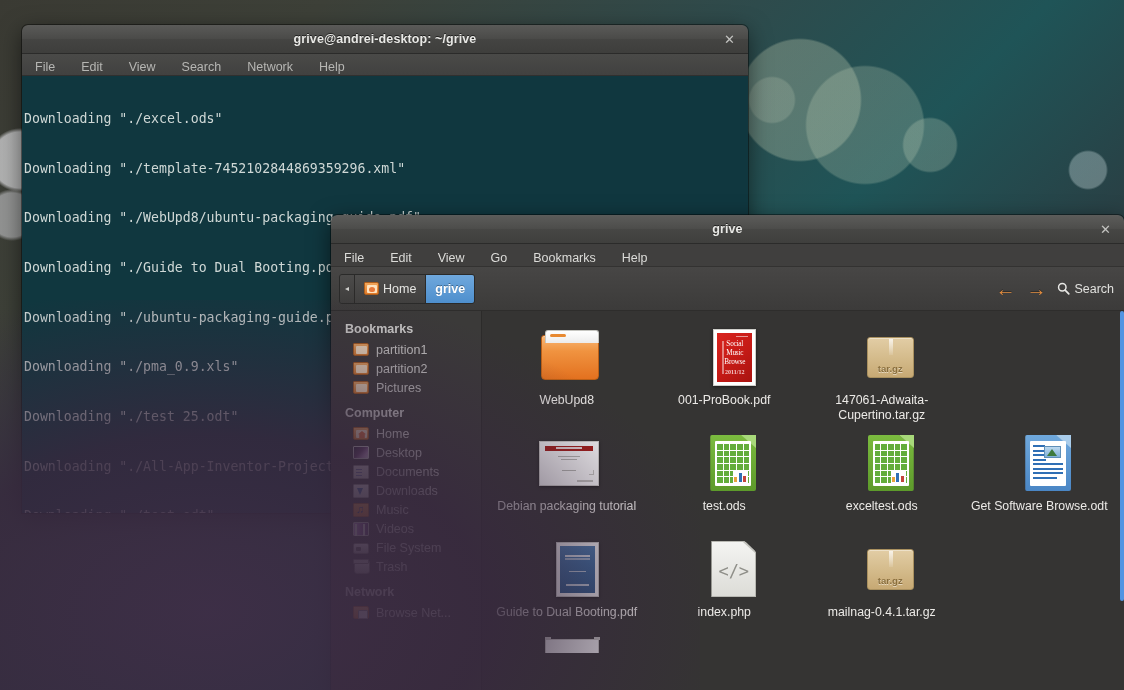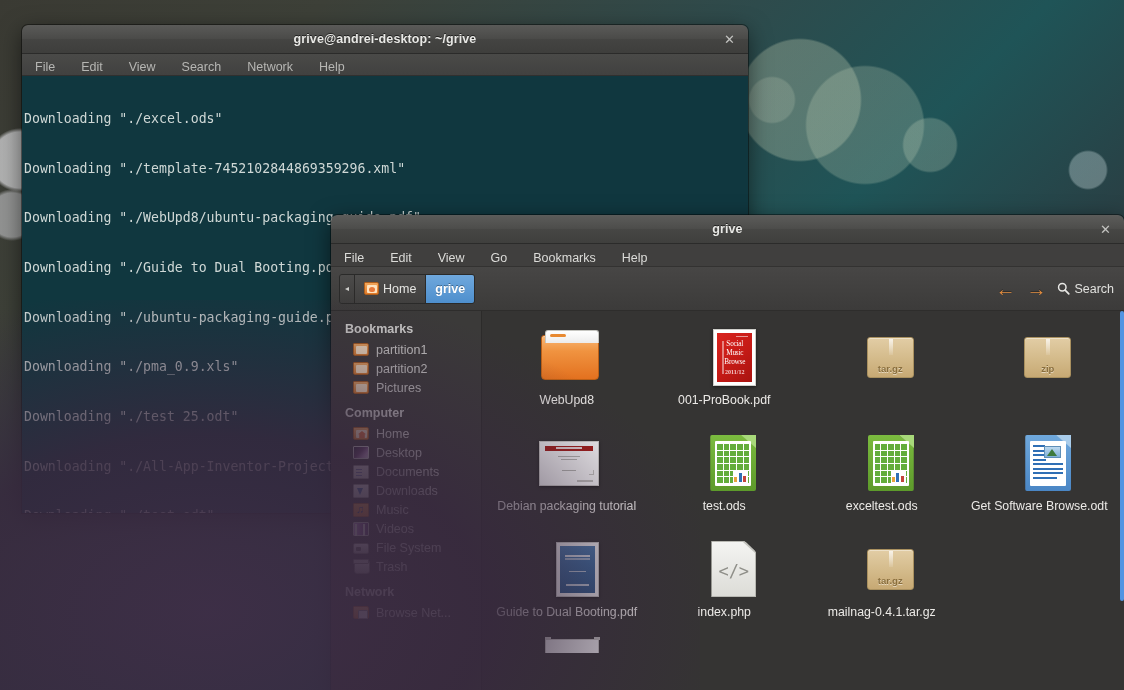--- a/index.html
+++ b/index.html
@@ -806,28 +806,24 @@
             </div>
             <div class="file-label">001-ProBook.pdf</div>
           </div>
 
           <div class="file-cell">
             <div class="file-ico">
               <div class="archive">
                   <span class="atag">tar.gz</span>
                 </div>
             </div>
+            <div class="file-label">147061-Adwaita-Cupertino.tar.gz</div>
           </div>
 
           <div class="file-cell">
-            <div class="file-ico">
-              <div class="archive">
-                  <span class="atag">zip</span>
-                </div>
-            </div>
           </div>
 
           <div class="file-cell">
             <div class="file-ico">
               <div class="doc-thumb-white">
                 <div class="redbar"></div>
                 <div class="ln" style="width:46%"></div>
                 <div class="ln" style="width:34%"></div>
                 <div class="ln" style="width:0%"></div>
                 <div class="ln" style="width:30%; margin-top:6px"></div>

